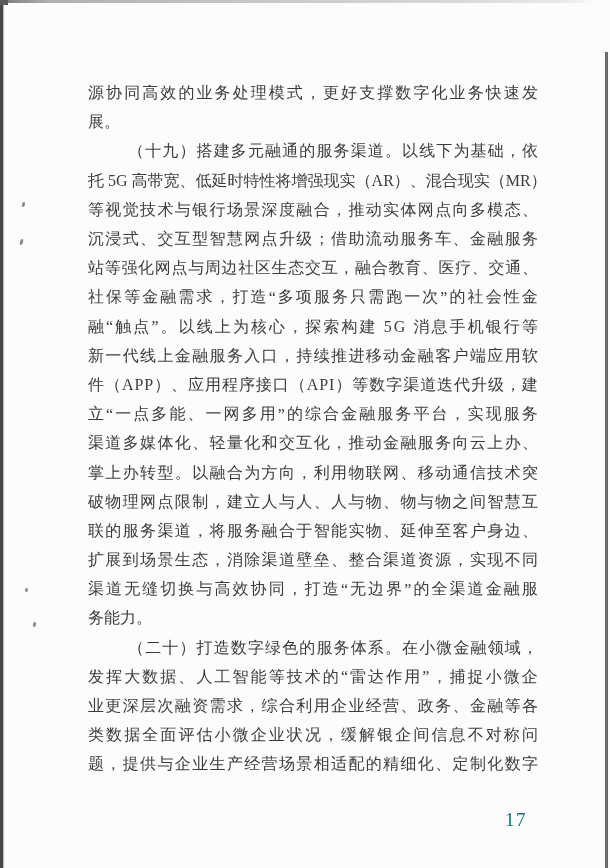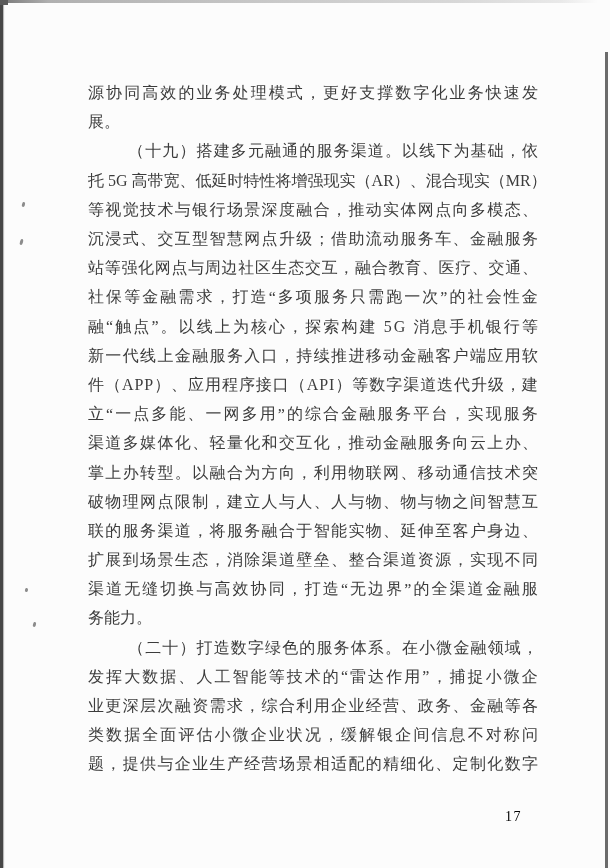--- a/index.html
+++ b/index.html
@@ -75,23 +75,23 @@
     white-space: pre;
   }
   .line.indent { padding-left: 40px; }
   .line.end { justify-content: flex-start; }
   .line span { display: inline-block; }
   
   .page-number {
     position: absolute;
     left: 505px;
     top: 809px;
-    font-size: 14px;
+    font-size: 19px;
     letter-spacing: 1.5px;
-    color: #000000;
+    color: #0f766e;
   }
 </style>
 </head>
 <body>
 
 <div class="page">
   <div class="edge-top"></div>
   <div class="edge-left"></div>
   <div class="corner-tl"></div>
   <div class="edge-right"></div>

